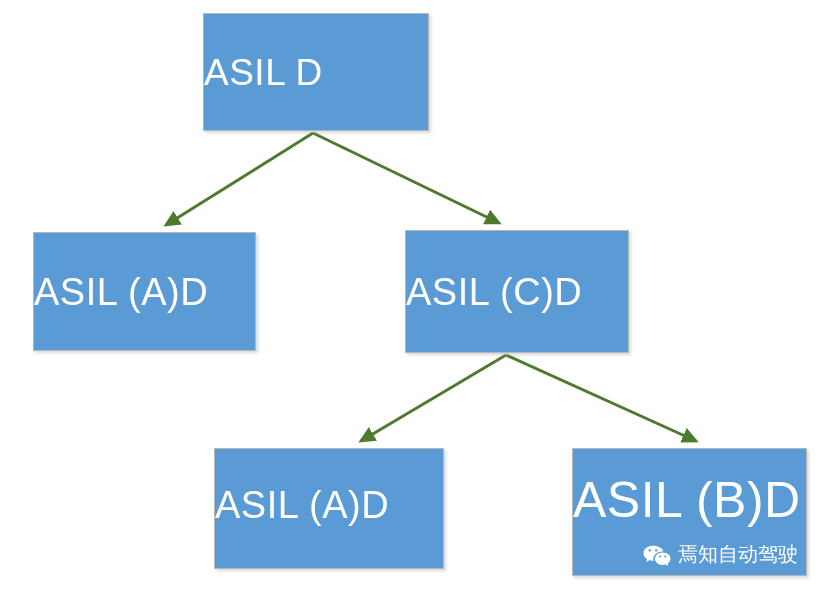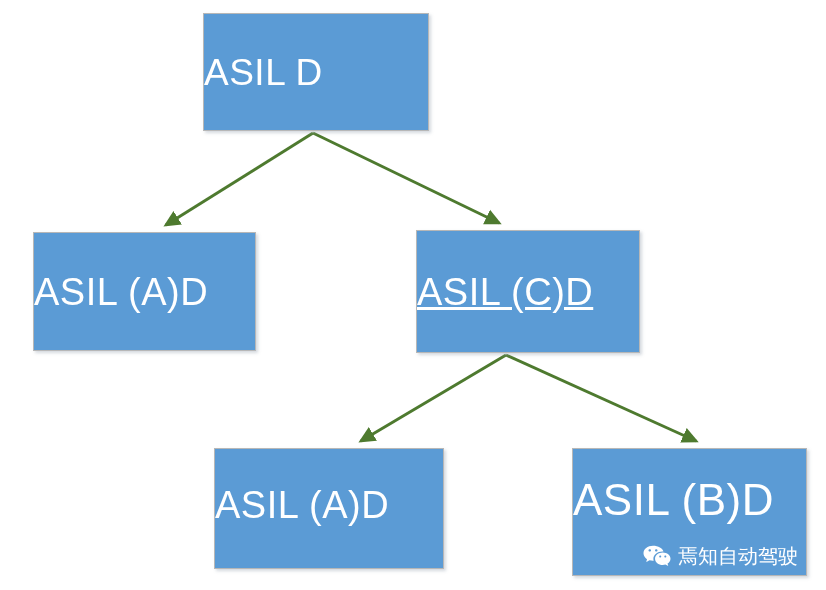--- a/index.html
+++ b/index.html
@@ -40,29 +40,29 @@
     font-size: 37px;
     font-weight: 400;
     letter-spacing: 0.5px;
     line-height: 1;
     color: #ffffff;
     white-space: nowrap;
   }
   
   #node-root      { left: 203px; top: 13px;  width: 226px; height: 118px; }
   #node-ad-left   { left: 33px;  top: 232px; width: 223px; height: 119px; }
-  #node-cd        { left: 416px; top: 230px; width: 224px; height: 123px; text-decoration: underline; }
+  #node-cd        { left: 405px; top: 230px; width: 224px; height: 123px; }
   #node-ad-bottom { left: 214px; top: 448px; width: 230px; height: 121px; }
   #node-bd        { left: 572px; top: 448px; width: 235px; height: 128px; }
 
   #node-root .node-label      { font-size: 37px; }
   #node-ad-left .node-label   { font-size: 38px; }
   #node-cd .node-label        { font-size: 38px; }
   #node-ad-bottom .node-label { font-size: 38px; position: relative; top: -4px; }
-  #node-bd .node-label        { font-size: 44px; position: relative; top: -12px; }
+  #node-bd .node-label        { font-size: 50px; position: relative; top: -12px; }
 
   
   .watermark {
     position: absolute;
     right: 8px;
     bottom: 8px;
     display: flex;
     align-items: center;
     gap: 7px;
     color: #ffffff;
@@ -70,21 +70,21 @@
   .wechat-icon {
     width: 28px;
     height: 22px;
     display: block;
   }
   .watermark-text {
     font-size: 20px;
     line-height: 1;
     color: #ffffff;
     white-space: nowrap;
-    font-family: Liberation Serif, serif;
+    font-family: Liberation Mono, monospace;
   }
 </style>
 </head>
 <body>
 
 <div id="canvas">
 
   <svg id="arrow-layer" viewBox="0 0 826 590" width="826" height="590" xmlns="http://www.w3.org/2000/svg">
     <defs>
       <marker id="arrowhead" markerWidth="6" markerHeight="6" refX="4.6" refY="3" orient="auto" markerUnits="strokeWidth">

